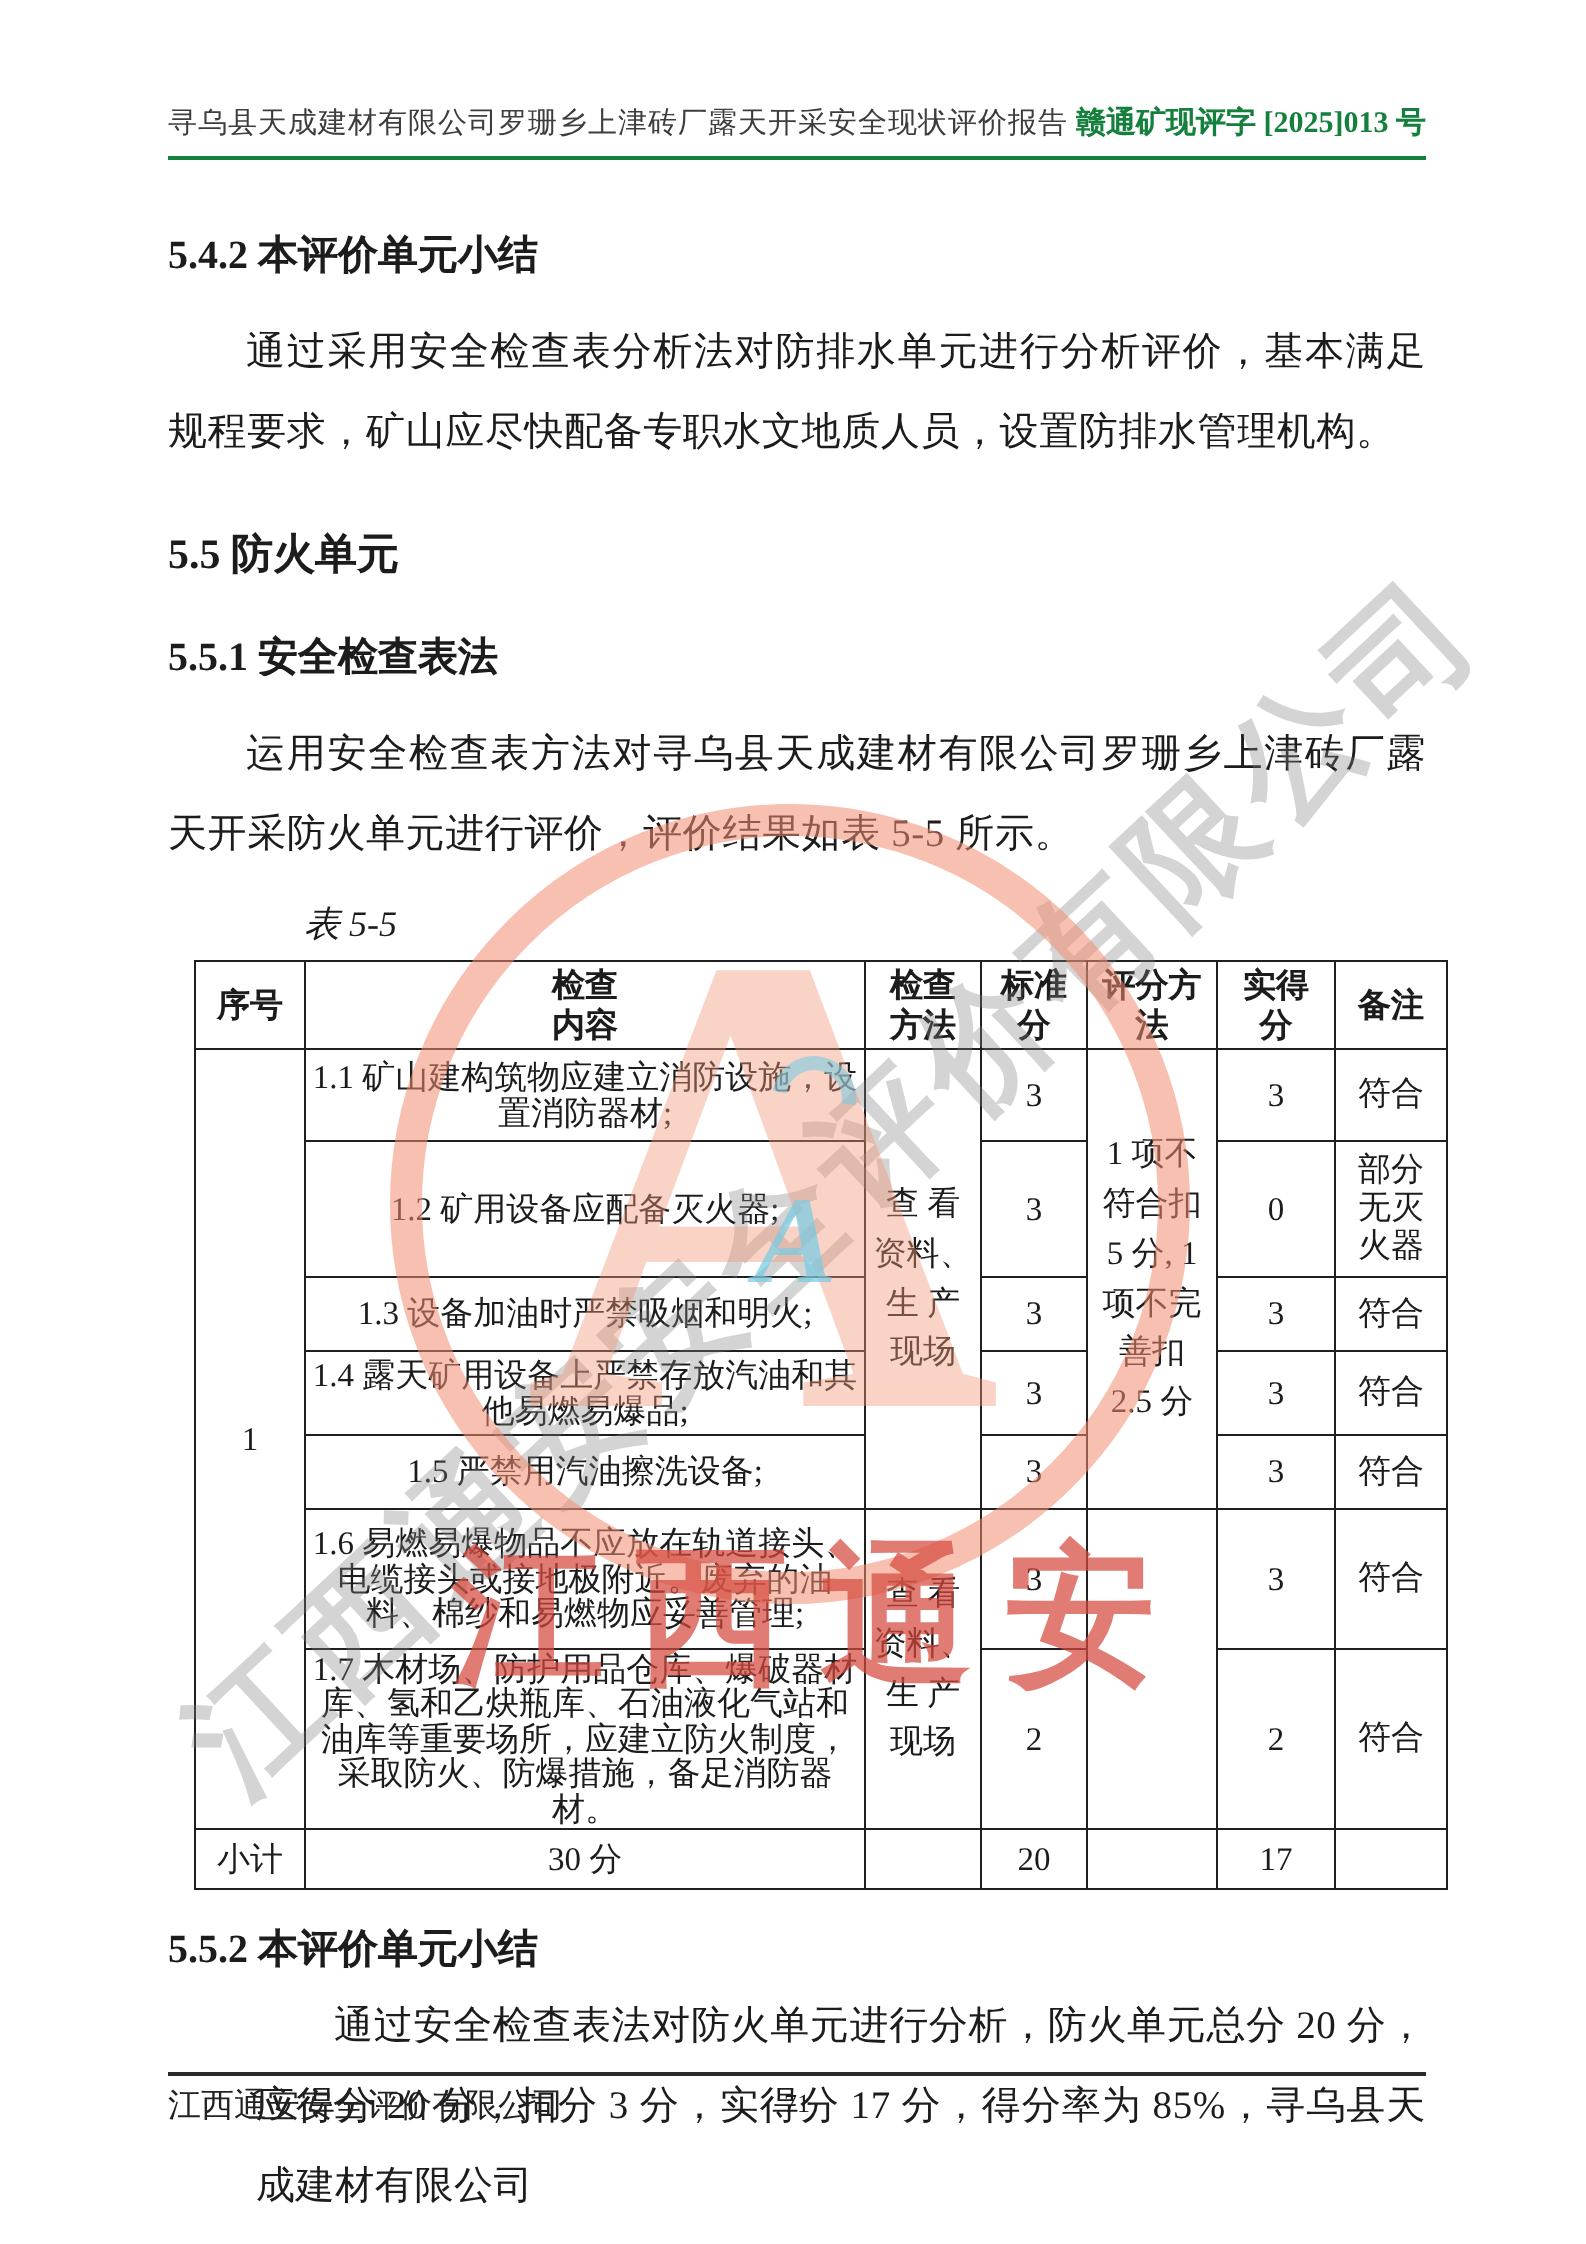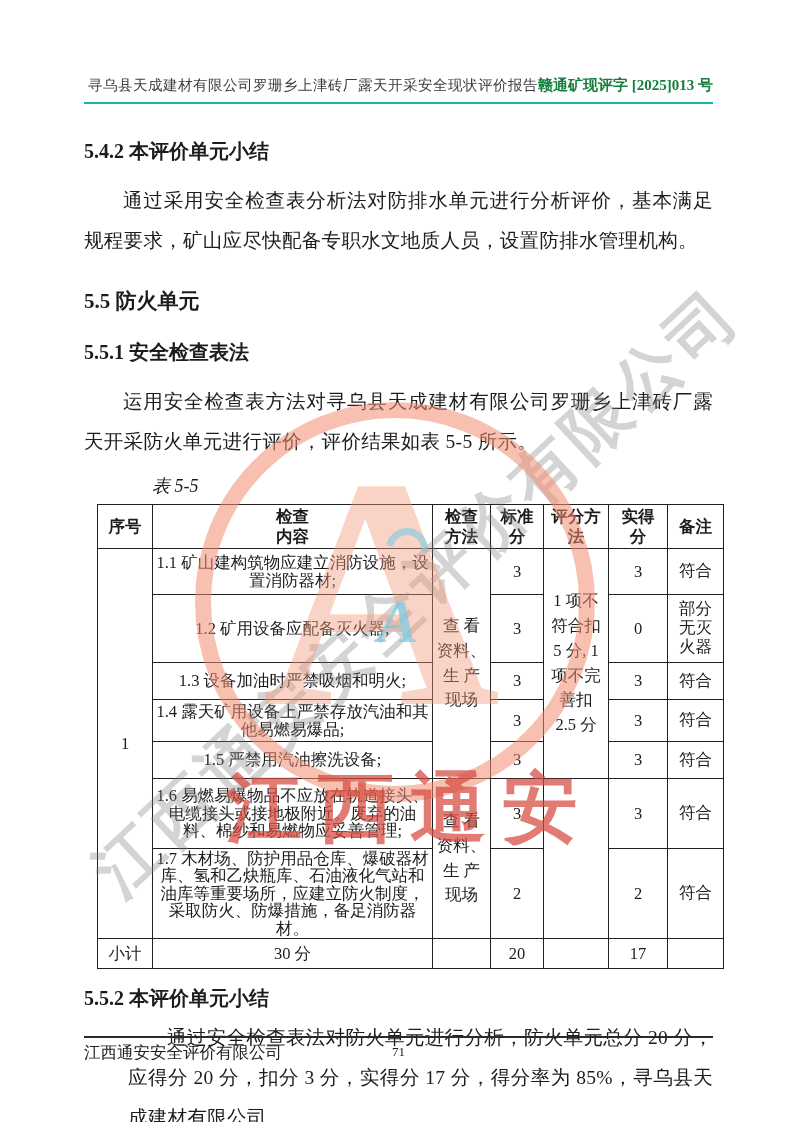--- a/index.html
+++ b/index.html
@@ -9,23 +9,23 @@
     margin:0 auto;
     background:#ffffff;
     overflow:hidden;
     font-family:"Liberation Serif","DejaVu Serif",serif;
     color:#1c1c1c;
   }
   .content{position:relative;z-index:1;padding:0 80px 0 84px;}
 
   
   .hdr{
-    display:flex;justify-content:flex-end;align-items:flex-end;
-    padding-top:76px;padding-bottom:7px;
-    border-bottom:2px solid #14b8a6;
+    display:flex;justify-content:space-between;align-items:flex-end;
+    padding-top:52px;padding-bottom:7px;
+    border-bottom:2px solid #15803d;
   }
   .hdr-left{font-size:14.5px;color:#3d3d3d;letter-spacing:.5px;}
   .hdr-right{font-size:15px;font-weight:bold;color:#15803d;}
 
   
   .h2{font-size:20px;font-weight:bold;margin:34px 0 0 0;}
   .h1{font-size:21px;font-weight:bold;margin:26px 0 0 0;}
   .para{
     font-size:19.5px;line-height:40px;margin:16px 0 0 0;
     text-align:justify;text-indent:2em;letter-spacing:.3px;

